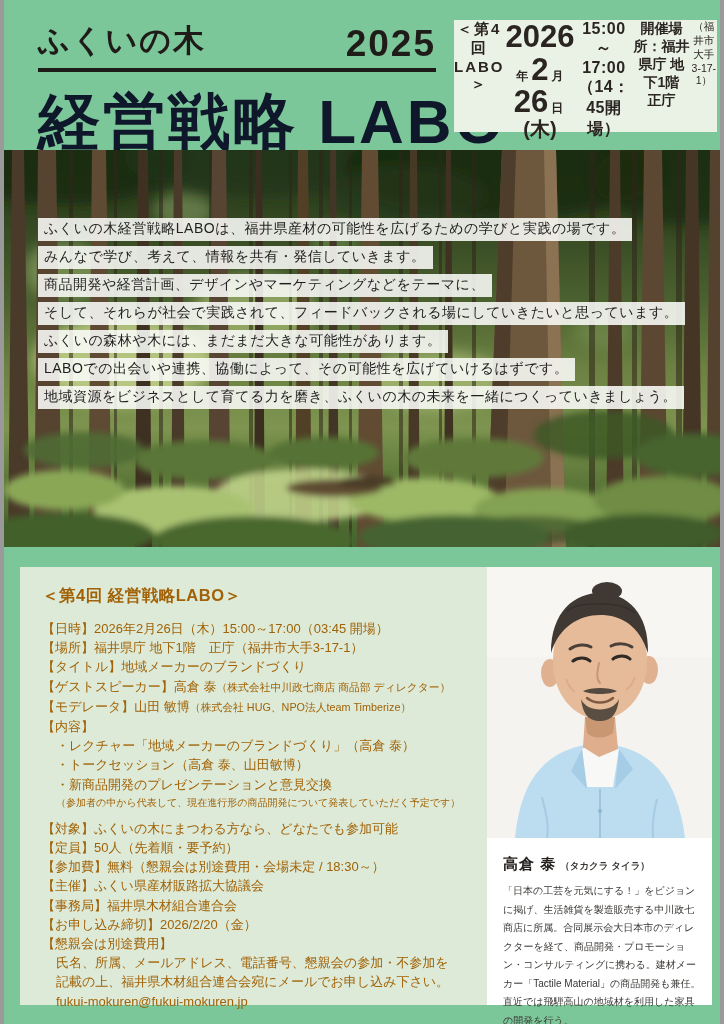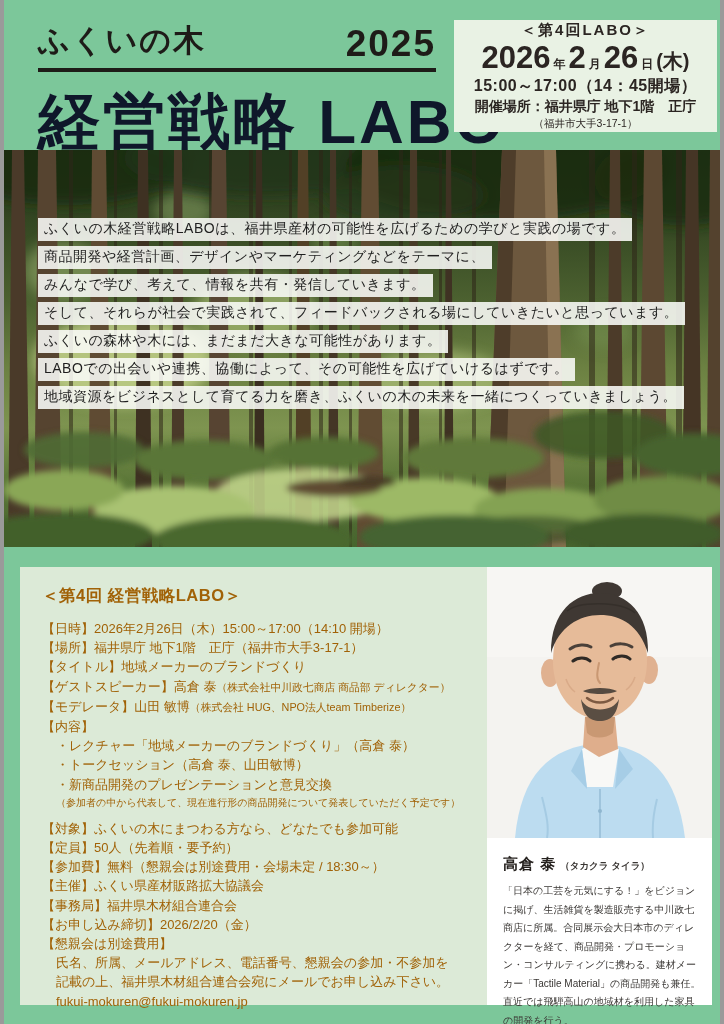--- a/index.html
+++ b/index.html
@@ -12,21 +12,21 @@
   
   .title-block{position:absolute;left:34px;top:20px;width:398px;}
   .title-row1{display:flex;justify-content:space-between;align-items:flex-end;color:#1e1b18;}
   .title-small{font-size:31px;font-weight:bold;letter-spacing:2px;}
   .title-year{font-size:37px;font-weight:bold;letter-spacing:2px;line-height:1;}
   .title-rule{height:4px;background:#1e1b18;margin-top:6px;}
   .title-large{font-size:62px;font-weight:bold;letter-spacing:3px;color:#0f172a;
                margin-top:17px;white-space:nowrap;line-height:1.05;}
   .info-box{position:absolute;left:450px;top:20px;width:263px;height:112px;
             background:#e9f2e4;text-align:center;color:#2b2522;
-            display:flex;flex-direction:column;justify-content:center;gap:1px;}
+            display:flex;flex-direction:row;justify-content:center;gap:1px;}
   .session{font-size:15px;font-weight:bold;letter-spacing:2px;}
   .date-line{font-weight:bold;line-height:1.05;margin-top:1px;}
   .date-line .num{font-size:31px;letter-spacing:0;}
   .date-line .unit{font-size:12px;margin:0 3px;}
   .date-line .week{font-size:20px;}
   .time-line{font-size:16px;font-weight:bold;letter-spacing:0.5px;}
   .venue-line{font-size:14px;font-weight:bold;}
   .addr-line{font-size:10.5px;}
   
   .hero{position:absolute;top:150px;left:0;width:724px;height:397px;}
@@ -176,34 +176,34 @@
         <ellipse cx="525" cy="380" rx="70" ry="14" fill="#2e4520" opacity="0.6"></ellipse>
         <ellipse cx="60" cy="385" rx="90" ry="22" fill="#42602c"></ellipse>
         <ellipse cx="250" cy="390" rx="100" ry="24" fill="#4a682f"></ellipse>
         <ellipse cx="450" cy="387" rx="95" ry="22" fill="#456430"></ellipse>
         <ellipse cx="640" cy="384" rx="80" ry="20" fill="#3f5c2a"></ellipse>
       </g>
     </svg>
 
     <div class="overlay">
       <div class="strip">ふくいの木経営戦略LABOは、福井県産材の可能性を広げるための学びと実践の場です。</div>
+      <div class="strip">みんなで学び、考えて、情報を共有・発信していきます。</div>
       <div class="strip">商品開発や経営計画、デザインやマーケティングなどをテーマに、</div>
-      <div class="strip">みんなで学び、考えて、情報を共有・発信していきます。</div>
       <div class="strip">そして、それらが社会で実践されて、フィードバックされる場にしていきたいと思っています。</div>
       <div class="strip">ふくいの森林や木には、まだまだ大きな可能性があります。</div>
       <div class="strip">LABOでの出会いや連携、協働によって、その可能性を広げていけるはずです。</div>
       <div class="strip">地域資源をビジネスとして育てる力を磨き、ふくいの木の未来を一緒につくっていきましょう。</div>
     </div>
   </div>
 
   <div class="bottom">
 
     <div class="panel">
       <div class="panel-heading">＜第4回 経営戦略LABO＞</div>
-      <div class="dline">【日時】2026年2月26日（木）15:00～17:00（14:10 開場）</div>
+      <div class="dline">【日時】2026年2月26日（木）15:00～17:00（03:45 開場）</div>
       <div class="dline">【場所】福井県庁 地下1階　正庁（福井市大手3-17-1）</div>
       <div class="dline">【タイトル】地域メーカーのブランドづくり</div>
       <div class="dline"><span>【ゲストスピーカー】高倉 泰</span><span class="sub">（株式会社中川政七商店 商品部 ディレクター）</span></div>
       <div class="dline"><span>【モデレータ】山田 敏博</span><span class="sub">（株式会社 HUG、NPO法人team Timberize）</span></div>
       <div class="dline">【内容】</div>
       <div class="dline indent">・レクチャー「地域メーカーのブランドづくり」（高倉 泰）</div>
       <div class="dline indent">・トークセッション（高倉 泰、山田敏博）</div>
       <div class="dline indent">・新商品開発のプレゼンテーションと意見交換</div>
       <div class="dline note indent">（参加者の中から代表して、現在進行形の商品開発について発表していただく予定です）</div>
       <div class="dline gap-top">【対象】ふくいの木にまつわる方なら、どなたでも参加可能</div>

